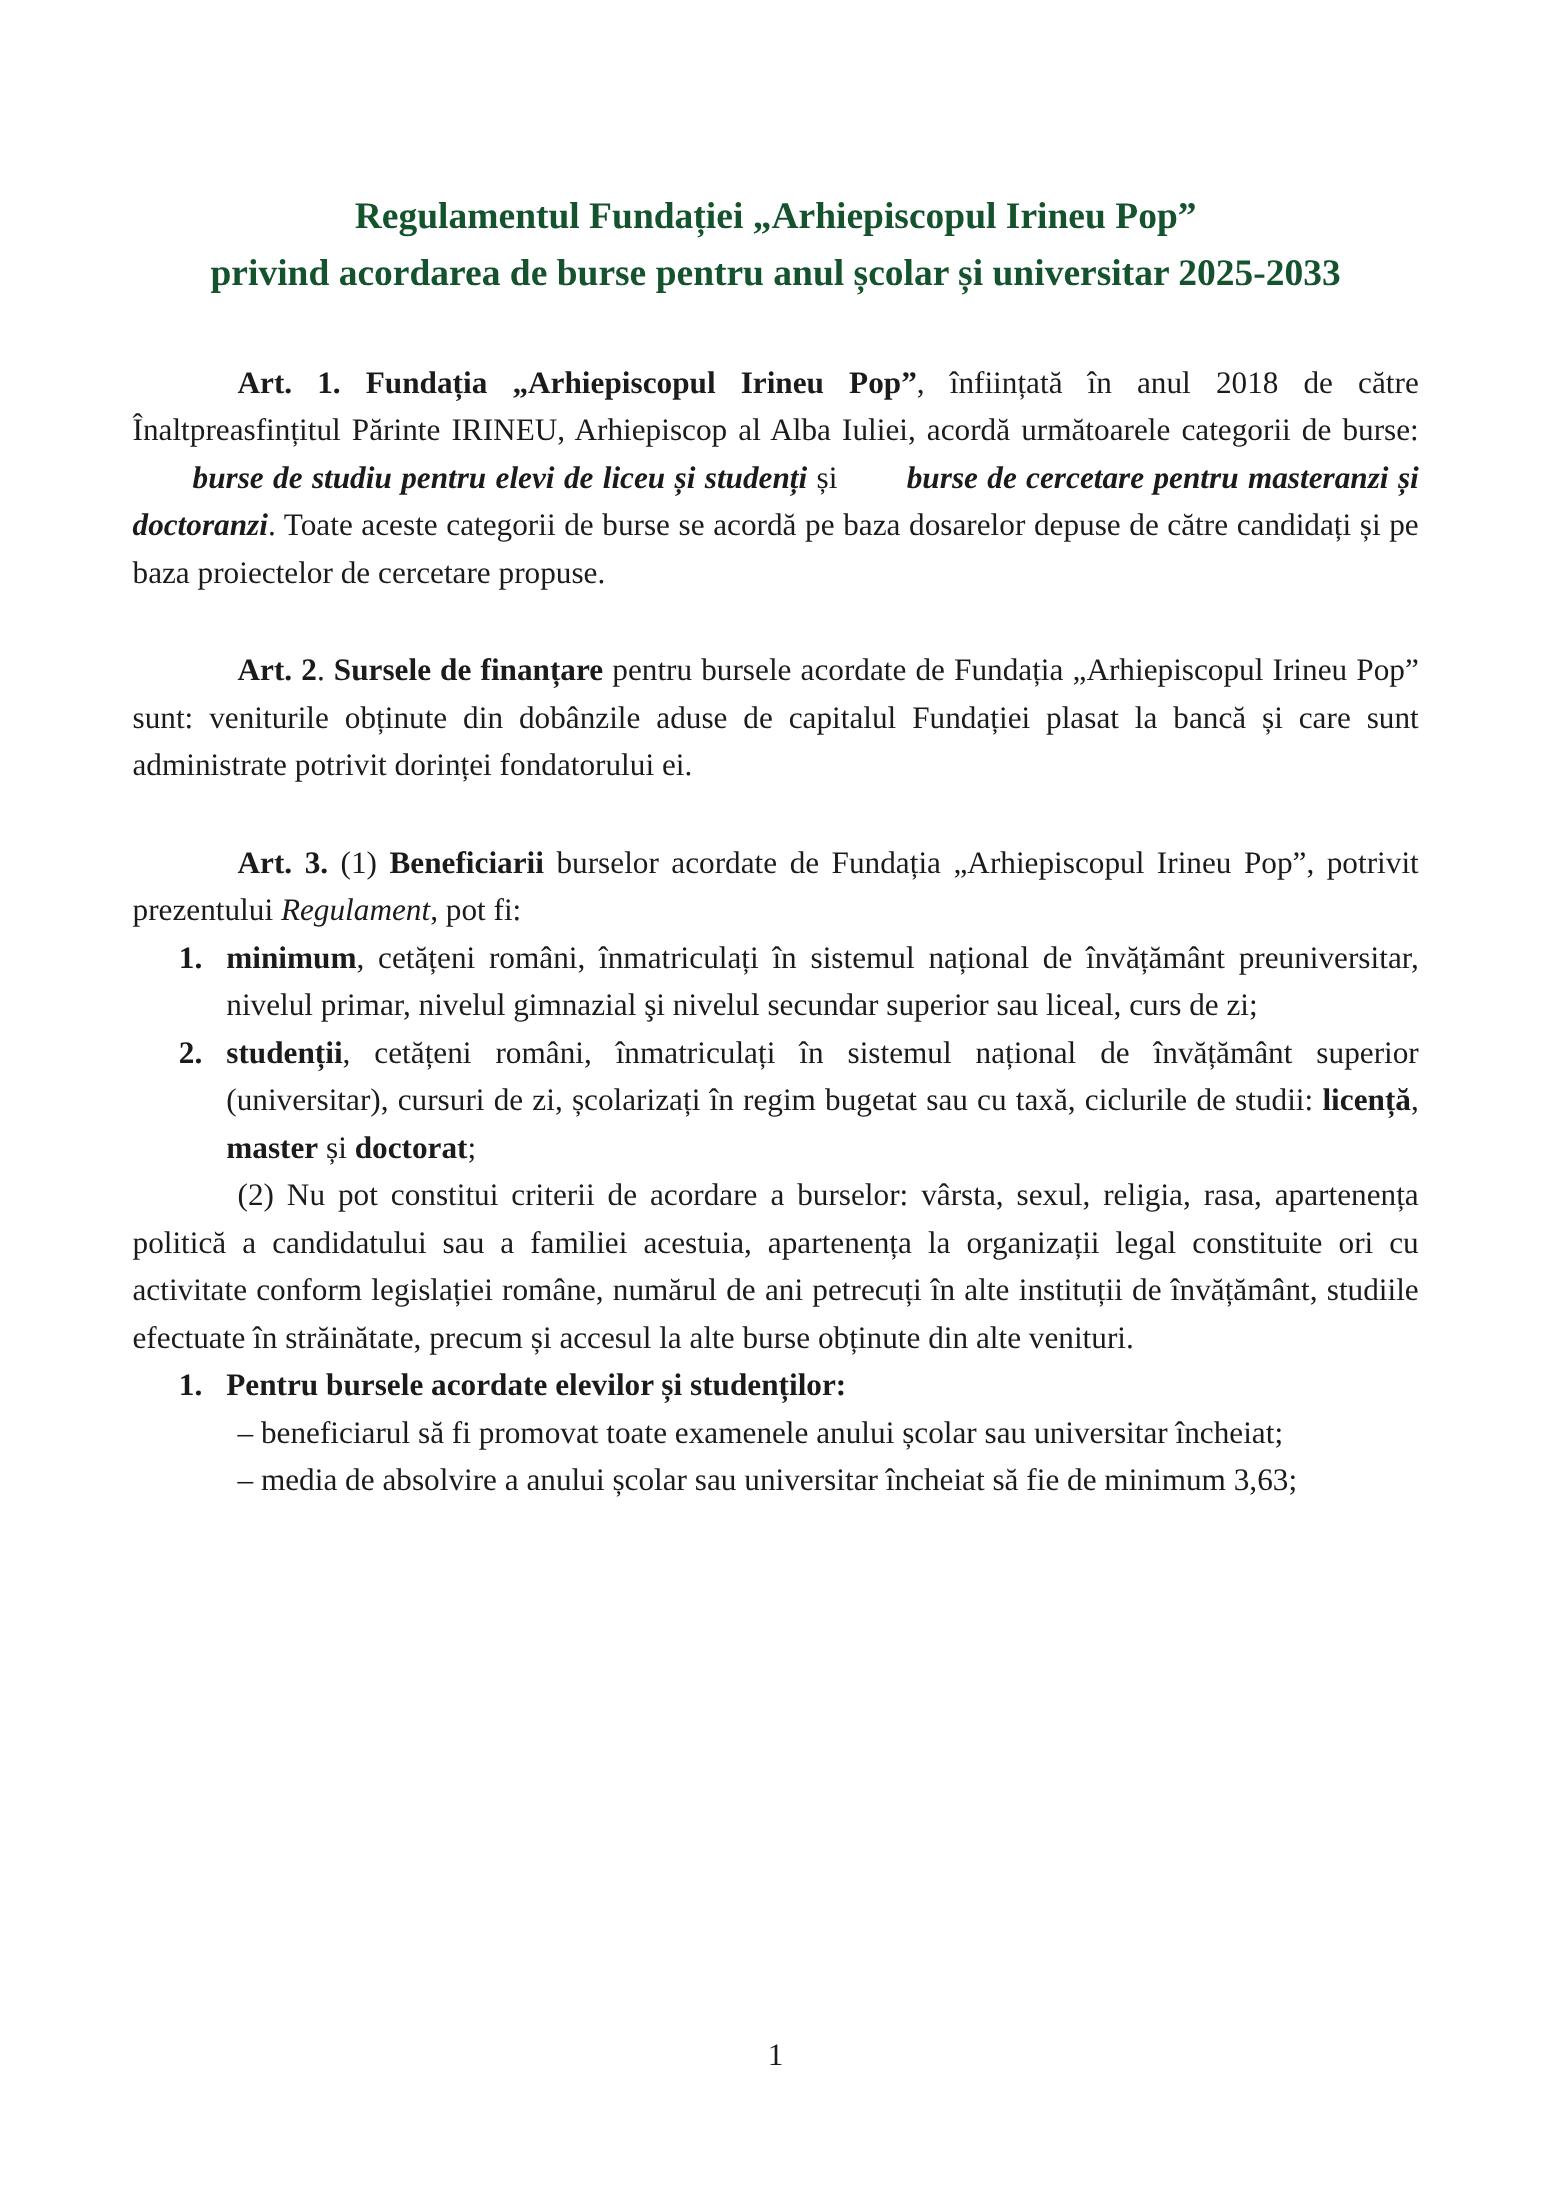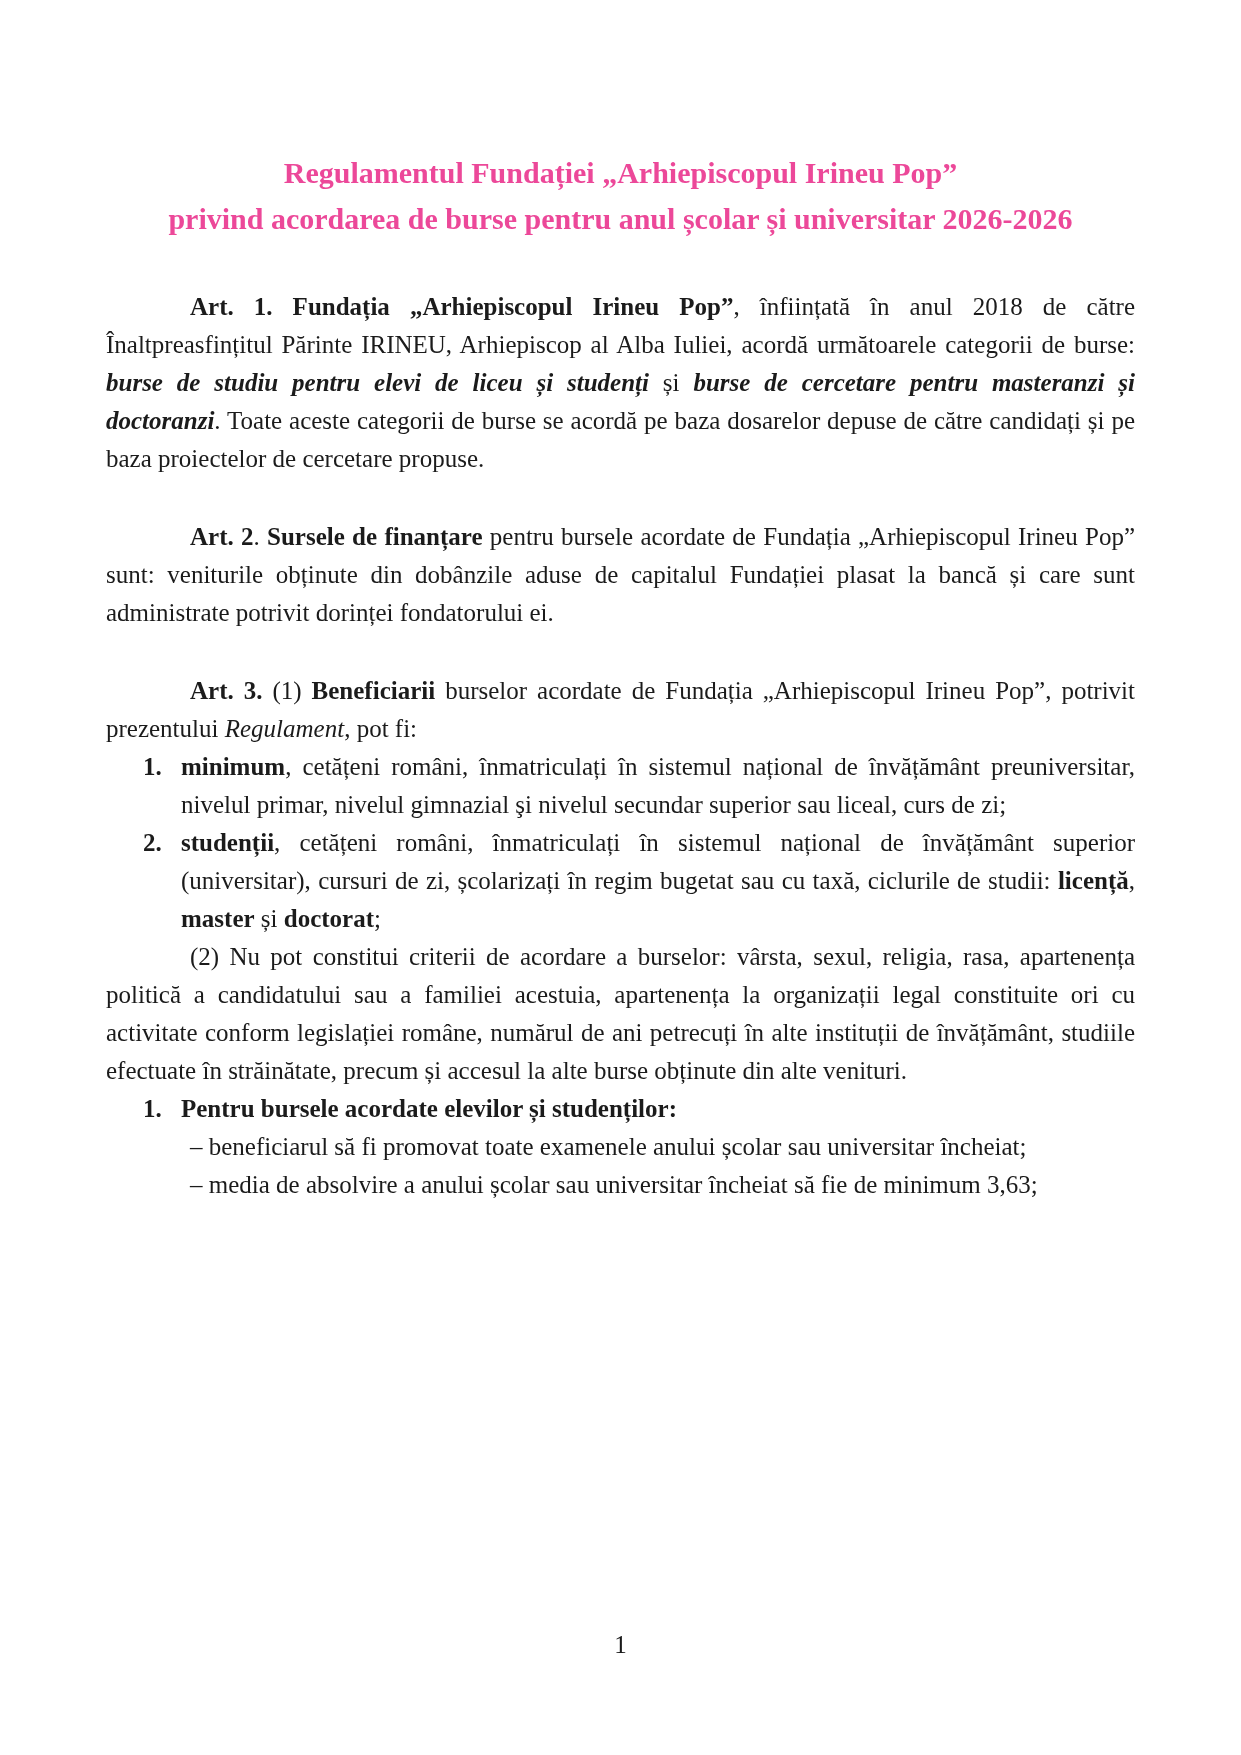--- a/index.html
+++ b/index.html
@@ -14,59 +14,59 @@
     color:#1b1b1b;
     font-size:25px;
     line-height:38px;
   }
   .title {
     margin:0 0 46px 0;
     font-size:30px;
     line-height:46px;
     font-weight:bold;
     text-align:center;
-    color:#ec4899;
+    color:#14532d;
   }
   .title .tl { display:block; }
   .para {
     margin:0;
     text-align:justify;
     text-indent:84px;
   }
   .gap { margin-top:40px; }
   .li {
     position:relative;
     margin-left:75px;
     text-align:justify;
   }
   .li .num {
     position:absolute;
     left:-38px;
     font-weight:bold;
   }
   .b  { font-weight:bold; }
   .i  { font-style:italic; }
-  .bi { font-weight:bold; font-style:italic; }
+  .bi { font-weight:bold; font-style:italic;margin-left:48px; }
   .page-number {
     position:absolute;
     top:1626px;
     left:0;
     width:100%;
     text-align:center;
     font-size:25px;
   }
 </style>
 </head>
 <body>
 
 <div class="page">
 
   <h1 class="title">
     <span class="tl">Regulamentul Fundației „Arhiepiscopul Irineu Pop”</span>
-    <span class="tl">privind acordarea de burse pentru anul școlar și universitar 2026-2026</span>
+    <span class="tl">privind acordarea de burse pentru anul școlar și universitar 2025-2033</span>
   </h1>
 
   <p class="para"><span class="b">Art. 1. Fundația „Arhiepiscopul Irineu Pop”</span><span>, înființată în anul 2018 de către Înaltpreasfințitul Părinte IRINEU, Arhiepiscop al Alba Iuliei, acordă următoarele categorii de burse: </span><span class="bi">burse de studiu pentru elevi de liceu și studenți</span><span> și </span><span class="bi">burse de cercetare pentru masteranzi și doctoranzi</span><span>. Toate aceste categorii de burse se acordă pe baza dosarelor depuse de către candidați și pe baza proiectelor de cercetare propuse.</span></p>
 
   <p class="para gap"><span class="b">Art. 2</span><span>. </span><span class="b">Sursele de finanțare</span><span> pentru bursele acordate de Fundația „Arhiepiscopul Irineu Pop” sunt: veniturile obținute din dobânzile aduse de capitalul Fundației plasat la bancă și care sunt administrate potrivit dorinței fondatorului ei.</span></p>
 
   <p class="para gap"><span class="b">Art. 3.</span><span> (1) </span><span class="b">Beneficiarii</span><span> burselor acordate de Fundația „Arhiepiscopul Irineu Pop”, potrivit prezentului </span><span class="i">Regulament</span><span>, pot fi:</span></p>
 
   <div class="li">
     <span class="num">1.</span><span class="b">minimum</span><span>, cetățeni români, înmatriculați în sistemul național de învățământ preuniversitar, nivelul primar, nivelul gimnazial şi nivelul secundar superior sau liceal, curs de zi;</span>

